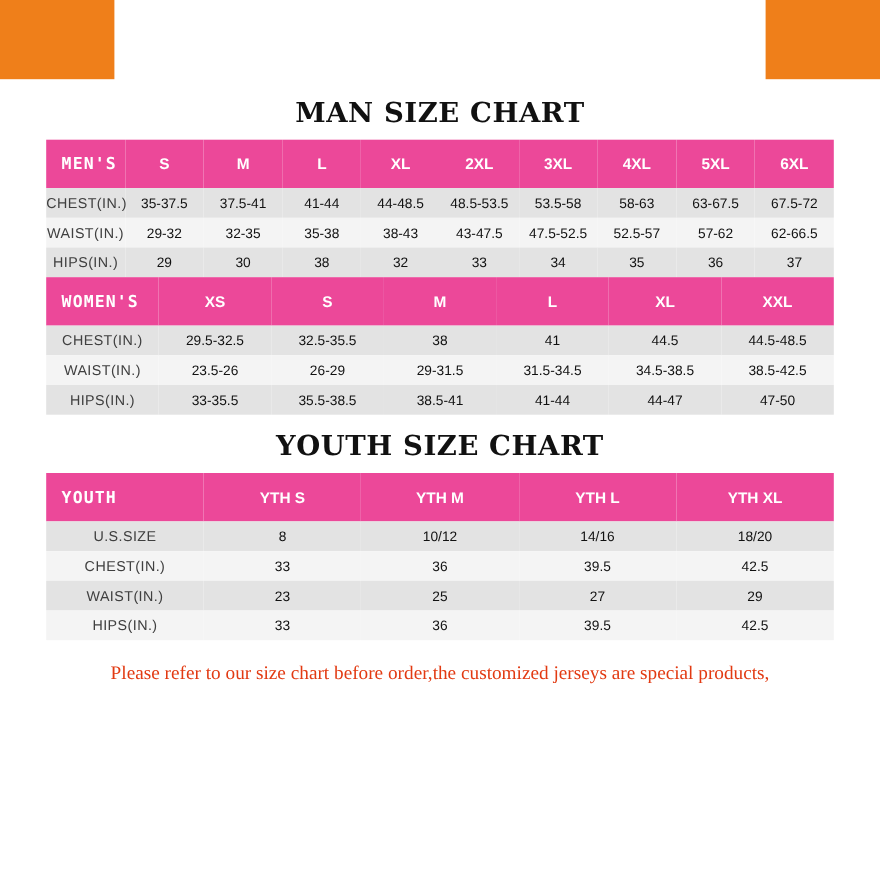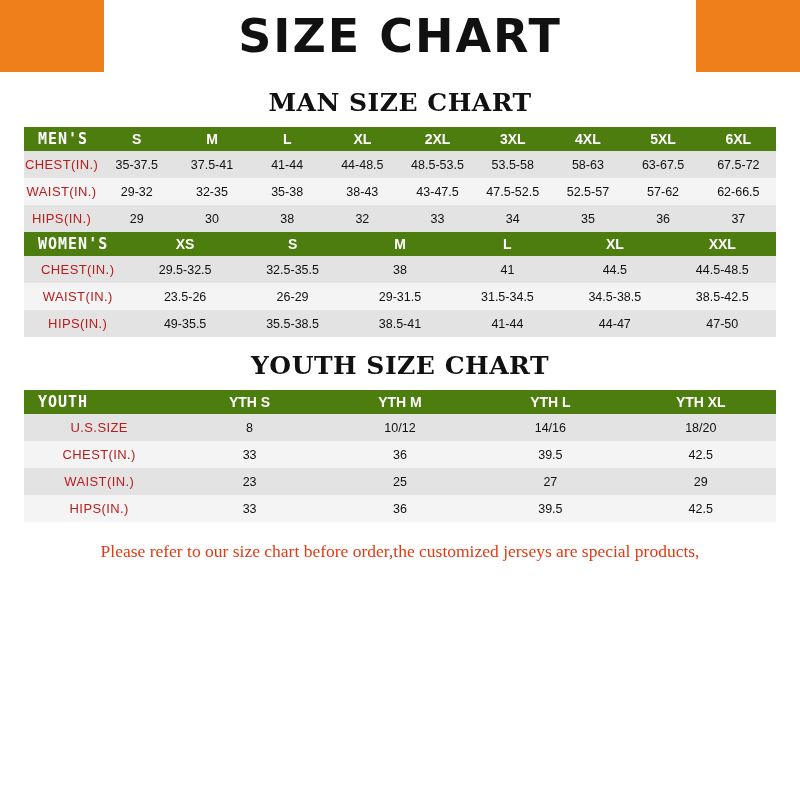--- a/index.html
+++ b/index.html
@@ -42,21 +42,21 @@
     position: relative;
     z-index: 2;
     font-family: "DejaVu Sans", sans-serif;
     font-weight: bold;
     font-size: 46px;
     letter-spacing: 2px;
     color: #111;
     line-height: 72px;
   }
   .content {
-    padding: 0 24px;
+    padding: 0 42px;
     box-sizing: border-box;
   }
   .section-title {
     text-align: center;
     font-family: "DejaVu Serif", serif;
     font-weight: bold;
     font-size: 25px;
     color: #111;
     margin: 14px 0 10px 0;
     letter-spacing: 0.5px;
@@ -69,40 +69,40 @@
   table.size-table th,
   table.size-table td {
     text-align: center;
     font-size: 12.5px;
     color: #111;
     padding: 0;
     height: 27px;
     font-family: "Liberation Sans", sans-serif;
   }
   table.size-table thead th {
-    background: #4d7c0f;
+    background: #ec4899;
     color: #fff;
     font-weight: bold;
     font-size: 14px;
-    height: 24px;
+    height: 44px;
     margin-left: 14px;
   }
   table.size-table thead th.corner {
     font-family: "DejaVu Sans Mono", monospace;
     font-size: 15px;
     letter-spacing: 1px;
     text-align: left;
     padding-left: 14px;
   }
   table.size-table tbody tr.odd td { background: #e3e3e3; }
   table.size-table tbody tr.even td { background: #f4f4f4; }
   table.size-table tbody td.rowlabel {
     font-size: 13px;
     letter-spacing: 0.4px;
-    color: #b91c1c;
+    color: #404040;
     text-align: center;
   }
   .man-title { margin-top: 16px; }
   .footer {
     margin-top: 16px;
     padding: 0 22px;
     text-align: center;
     color: #e23a12;
     font-family: "Liberation Serif", serif;
     font-size: 17.5px;
@@ -111,21 +111,20 @@
   .footer div { white-space: nowrap; }
 </style>
 </head>
 <body>
 
 <div class="page">
 
   <div class="banner">
     <div class="banner-left"></div>
     <div class="banner-right"></div>
-    <div class="banner-title">SIZE CHART</div>
   </div>
 
   <div class="content">
 
     <div class="section-title man-title">MAN SIZE CHART</div>
     <table class="size-table">
       <thead>
         <tr>
           <th class="corner">MEN'S</th>
           <th>S</th>
@@ -205,21 +204,21 @@
           <td class="rowlabel">WAIST(IN.)</td>
           <td>23.5-26</td>
           <td>26-29</td>
           <td>29-31.5</td>
           <td>31.5-34.5</td>
           <td>34.5-38.5</td>
           <td>38.5-42.5</td>
         </tr>
         <tr class="odd">
           <td class="rowlabel">HIPS(IN.)</td>
-          <td>49-35.5</td>
+          <td>33-35.5</td>
           <td>35.5-38.5</td>
           <td>38.5-41</td>
           <td>41-44</td>
           <td>44-47</td>
           <td>47-50</td>
         </tr>
       </tbody>
     </table>
 
     <div class="section-title">YOUTH SIZE CHART</div>

